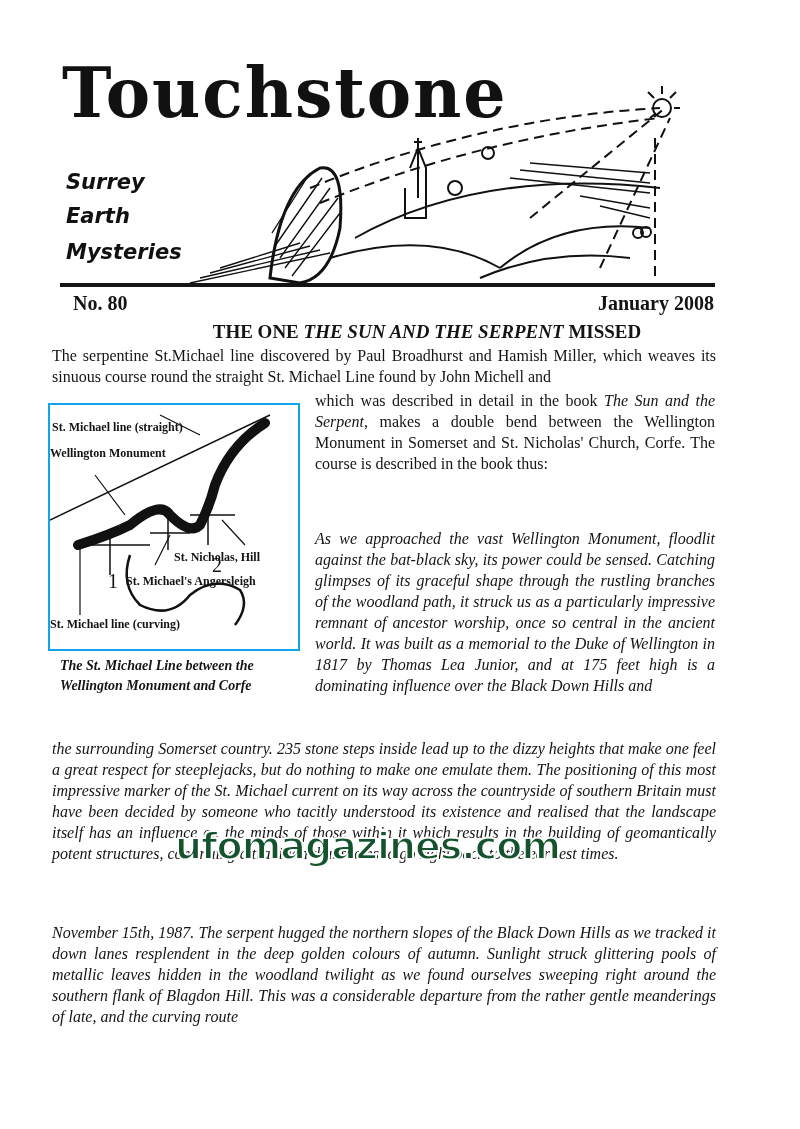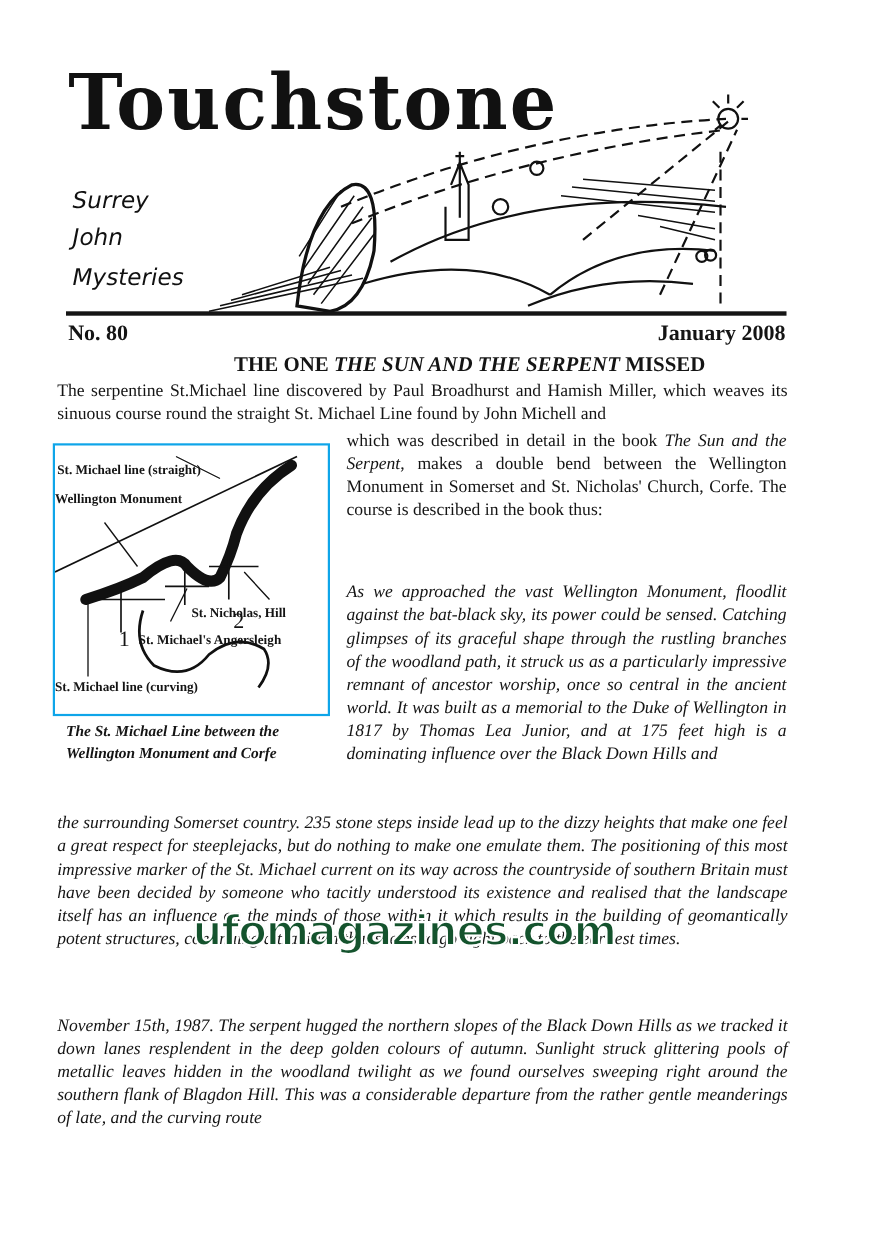--- a/index.html
+++ b/index.html
@@ -1,43 +1,43 @@
 <!DOCTYPE html>
 <html><head>
 <meta charset="utf-8">
 <style>
   html, body { margin: 0; padding: 0; background: #ffffff; }
   body { width: 800px; height: 1129px; position: relative; overflow: hidden; color: #141414; font-family: "Liberation Serif", serif; }
   .masthead-title { position: absolute; left: 62px; top: 58px; font-family: "DejaVu Serif", serif; font-size: 70px; font-weight: bold; letter-spacing: 2px; line-height: 1; color: #111; transform: scaleX(0.95); transform-origin: left top; }
-  .masthead-sub { position: absolute; left: 66px; font-family: "DejaVu Sans", sans-serif; font-size: 21px; font-style: italic; color: #111; line-height: 1; }
+  .masthead-sub { position: absolute; left: 66px; font-family: "DejaVu Sans", sans-serif; font-size: 21px; font-style: italic; color: #111; line-height: 1; font-weight: bold; }
   .illus { position: absolute; left: 180px; top: 78px; width: 540px; height: 208px; }
   .rule { position: absolute; left: 60px; top: 283px; width: 655px; height: 4px; background: #151515; }
   .issue { position: absolute; top: 293px; font-weight: bold; font-size: 20px; line-height: 1; }
-  .issue-no { left: 62px; }
+  .issue-no { left: 73px; }
   .issue-date { right: 86px; }
   .headline { position: absolute; left: 0; width: 800px; top: 322px; text-align: center; font-weight: bold; font-size: 19px; line-height: 1; margin-left: 27px; }
   .headline i { font-style: italic; }
   .para { position: absolute; font-size: 16px; line-height: 21px; text-align: justify; }
   .intro { left: 52px; width: 664px; top: 345px; }
   .intro2 { left: 315px; width: 400px; top: 390px; }
   .map-box { position: absolute; left: 48px; top: 403px; width: 248px; height: 244px; border: 2px solid #0ea5e9; }
   .map-box svg { position: absolute; left: 0; top: 0; }
   .map-label { position: absolute; font-size: 12px; font-weight: bold; white-space: nowrap; line-height: 1; }
   .caption { position: absolute; left: 60px; top: 656px; width: 245px; font-size: 14px; font-weight: bold; font-style: italic; line-height: 20px; }
   .quote { left: 315px; width: 400px; top: 528px; font-style: italic; }
   .quote-cont { left: 52px; width: 664px; top: 738px; font-style: italic; }
   .quote2 { left: 52px; width: 664px; top: 922px; font-style: italic; }
   .watermark { position: absolute; left: 175px; top: 827px; font-family: "DejaVu Sans", sans-serif; font-weight: bold; font-size: 38px; color: #14532d; -webkit-text-stroke: 2px #ffffff; letter-spacing: -1px; line-height: 1; text-shadow: 0 0 1px #000; }
 </style>
 </head>
 <body>
 
 <div class="masthead-title">Touchstone</div>
 <div class="masthead-sub" style="top:172px">Surrey</div>
-<div class="masthead-sub" style="top:206px">John</div>
+<div class="masthead-sub" style="top:206px">Earth</div>
 <div class="masthead-sub" style="top:242px">Mysteries</div>
 
 <svg class="illus" viewBox="0 0 540 208">
   <g fill="none" stroke="#111" stroke-width="2">
 
     <path d="M130 110 Q 300 40 480 30" stroke-dasharray="10 6"></path>
     <path d="M140 125 Q 300 60 480 40" stroke-dasharray="10 6"></path>
     <path d="M350 140 L 485 30" stroke-dasharray="10 6"></path>
     <path d="M420 190 L 490 40" stroke-dasharray="10 6"></path>
     <path d="M475 60 L 475 200" stroke-dasharray="10 6"></path>

